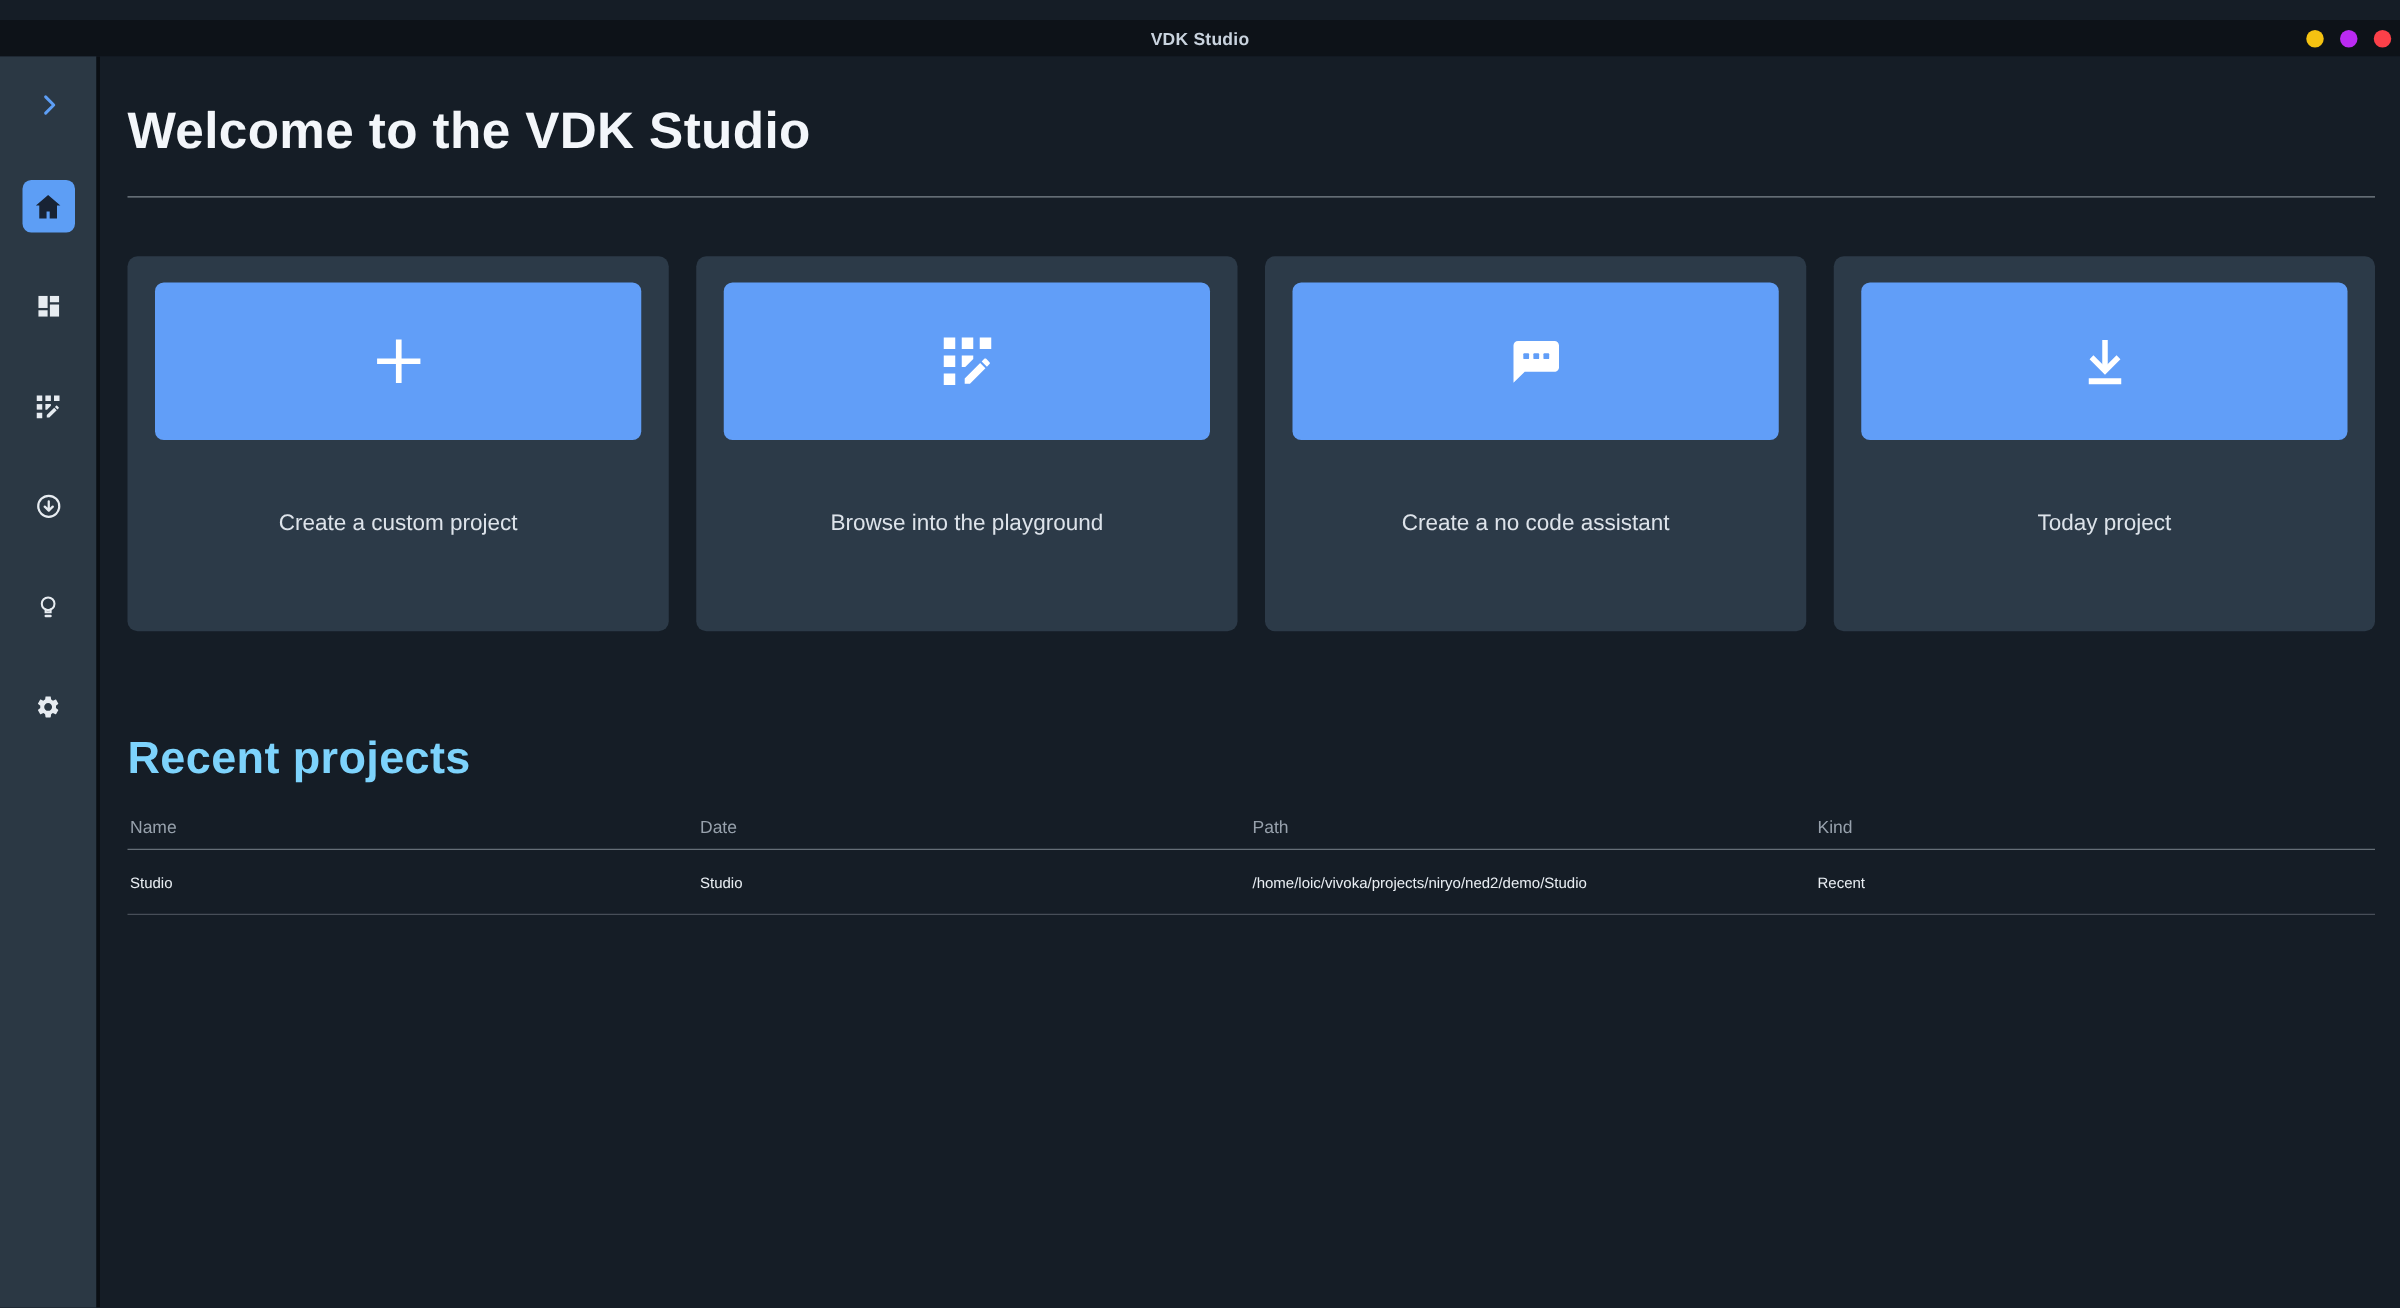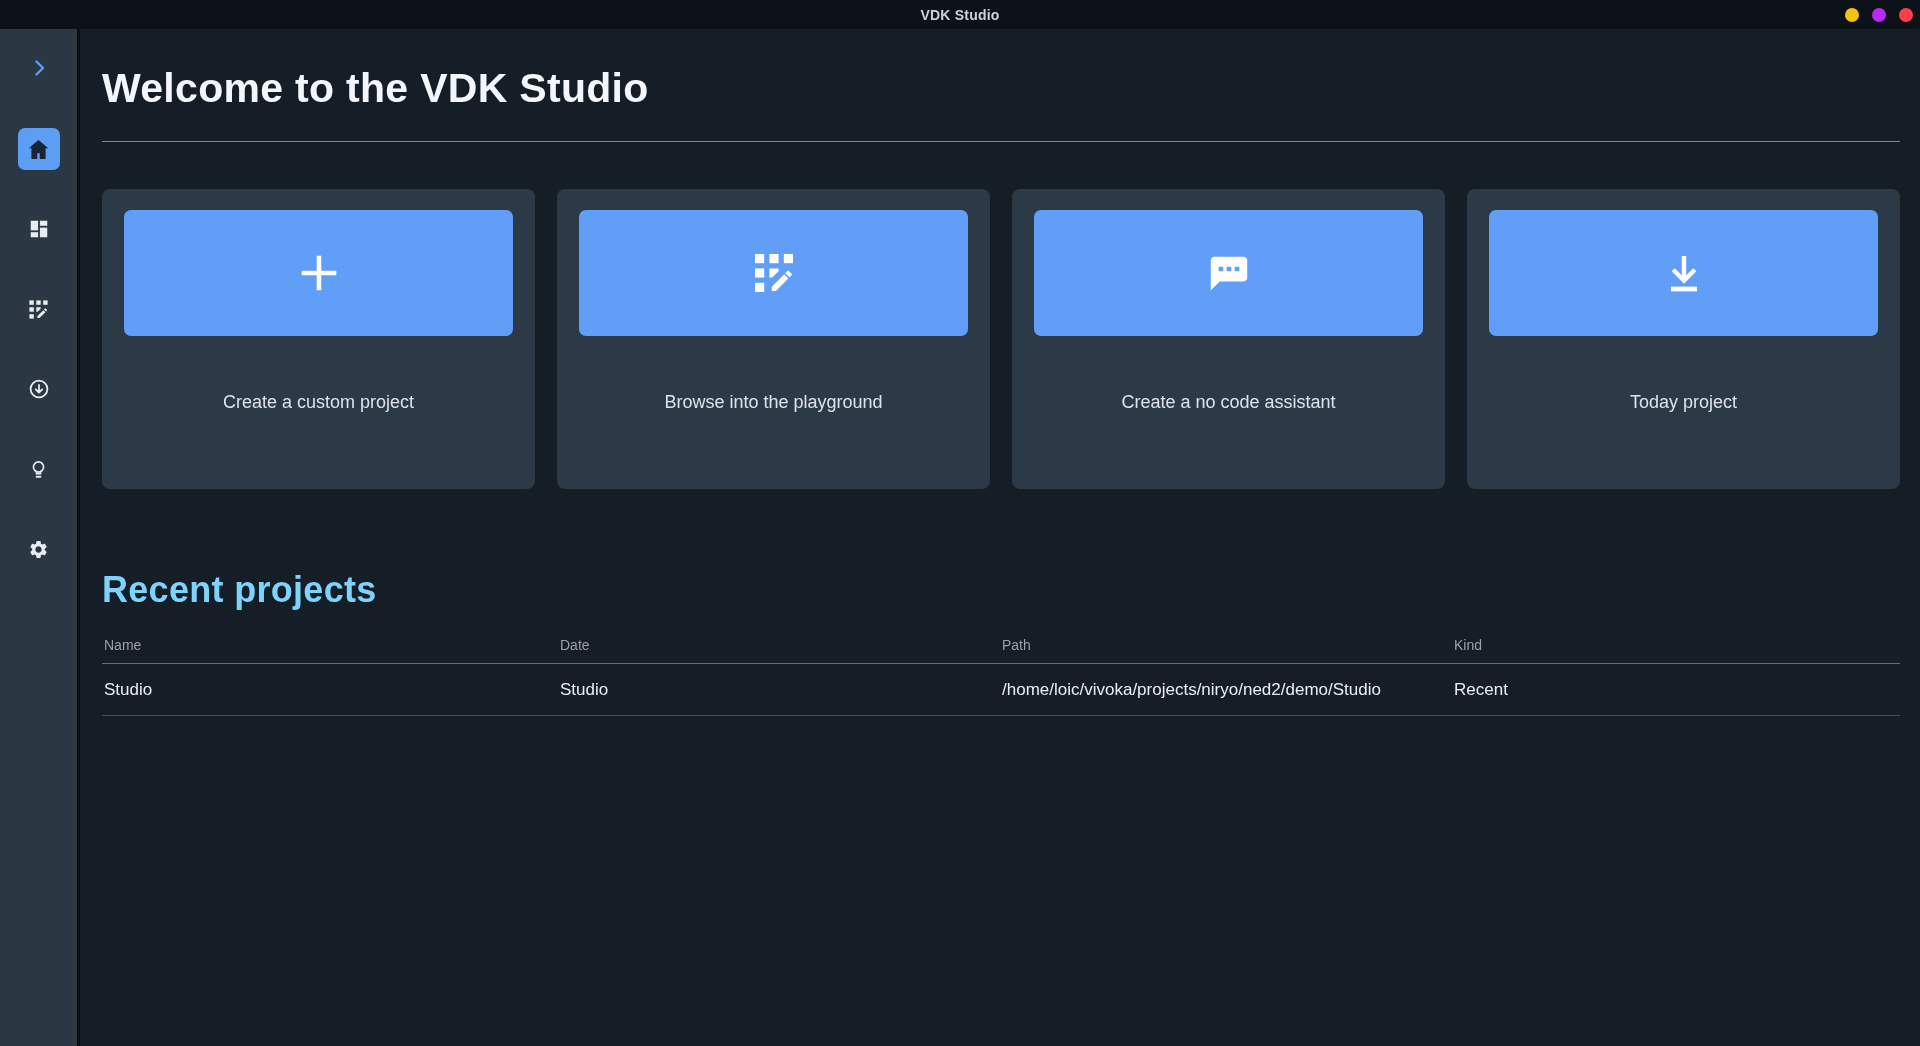--- a/index.html
+++ b/index.html
@@ -9,20 +9,21 @@
     background:#151d26;
     font-family:"Liberation Sans", sans-serif;
     -webkit-font-smoothing:antialiased;
   }
 
   
   .titlebar {
     height:29px; background:#0d1218;
     display:flex; align-items:center; justify-content:center;
     position:relative;
+    margin-top:16px;
   }
   .titlebar-title { color:#c9d3de; font-size:14px; font-weight:bold; letter-spacing:.2px; }
   .window-controls {
     position:absolute; right:7px; top:0; height:100%;
     display:flex; align-items:center; gap:13px;
   }
   .wc-dot { width:14px; height:14px; border-radius:50%; cursor:pointer; }
   .wc-yellow { background:#f5c211; }
   .wc-purple { background:#bb2af2; }
   .wc-red    { background:#fb4049; }
@@ -78,21 +79,21 @@
     display:grid; grid-template-columns:456px 442px 452px auto;
   }
   .thead {
     color:#97a1ac; font-size:14px;
     padding:0 0 10px 2px;
     border-bottom:1px solid rgba(200,210,220,.45);
     margin-top:16px;
   }
   .trow {
     align-items:center; height:52px; padding-left:2px;
-    color:#e9eef3; font-size:17px;
+    color:#e9eef3; font-size:12px;
     border-bottom:1px solid rgba(200,210,220,.28);
     cursor:pointer;
   }
 </style>
 </head>
 <body>
 
 <div class="titlebar">
   <div class="titlebar-title">VDK Studio</div>
   <div class="window-controls">

